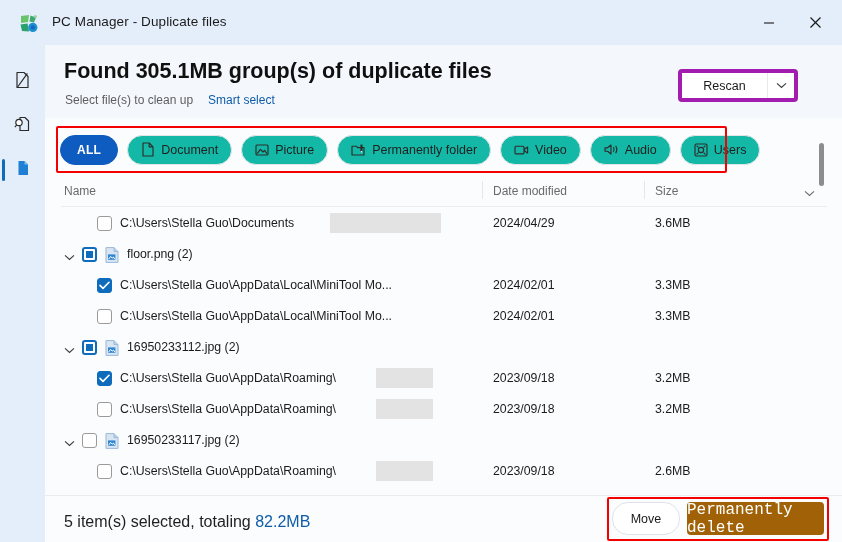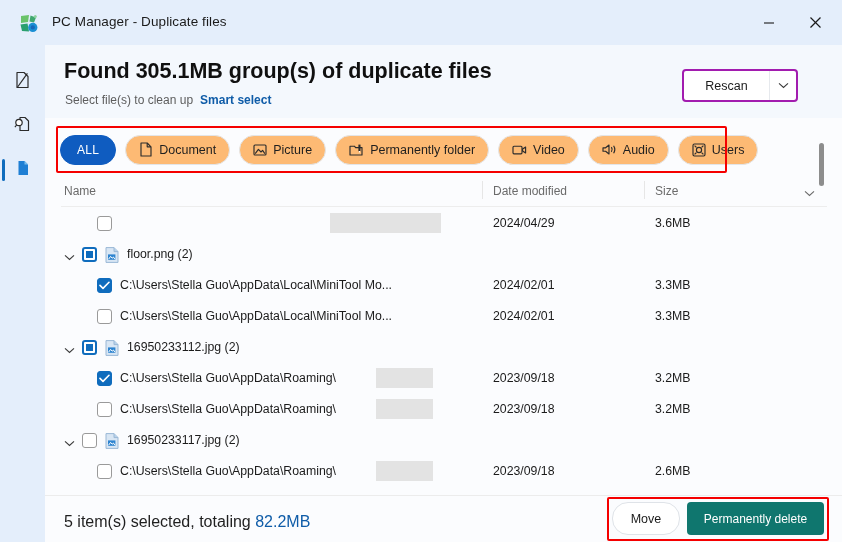--- a/index.html
+++ b/index.html
@@ -80,28 +80,28 @@
     position: absolute; left: 19px; top: 14px;
     font-size: 21.5px; font-weight: 600; color: #101010;
     white-space: nowrap;
   }
   .hero-sub {
     position: absolute; left: 20px; top: 48px;
     font-size: 12px; color: #5d5d5d;
     white-space: nowrap;
   }
   .hero-sub .smart {
-    color: #0f5ca8; margin-left: 7px; font-weight: bold;
+    color: #0f5ca8; margin-left: 15px;
   }
 
   
   .rescan-wrap {
     position: absolute; right: 44px; top: 24px;
     height: 33px; display: flex;
-    border: 2px solid #a21caf; border-radius: 4px;
+    border: 4px solid #a21caf; border-radius: 4px;
     background: #ffffff; overflow: hidden;
   }
   .rescan-main {
     width: 85px; display: flex; align-items: center; justify-content: center;
     font-size: 12.5px; color: #1b1b1b;
   }
   .rescan-split {
     width: 27px; border-left: 1px solid #e6e9ed;
     display: flex; align-items: center; justify-content: center;
     color: #3a3a3a;
@@ -115,29 +115,29 @@
     pointer-events: none;
   }
   .tabs {
     position: absolute; left: 15px; top: 85px;
     height: 39px;
     display: flex; align-items: center; gap: 9px;
   }
   .tab {
     height: 30px; border-radius: 15px;
     border: 1px solid #e3e5e8;
-    background: #fdba74;
+    background: #14b8a6;
     display: flex; align-items: center;
     padding: 0 13px; gap: 6px;
     font-size: 12.5px; color: #1f1f1f;
     white-space: nowrap;
   }
   .tab.active {
     background: #0f5cc0; border-color: #0f5cc0;
-    color: #ffffff; font-weight: 400;
+    color: #ffffff; font-weight: 700;
     padding: 0 16px; font-size: 12px;
     letter-spacing: .3px;
   }
   .tab .ticon { display: flex; align-items: center; color: #2c2c2c; }
 
   
   .list-head {
     position: absolute; left: 0; top: 134px;
     width: 797px; height: 27px;
     font-size: 12px; color: #6a6a6a;
@@ -241,23 +241,23 @@
     position: absolute; left: 567px; top: 6px;
     width: 68px; height: 33px;
     border: 1px solid #dfe3e8; border-radius: 16px;
     background: #ffffff;
     display: flex; align-items: center; justify-content: center;
     font-size: 12.5px; color: #1b1b1b;
   }
   .btn-delete {
     position: absolute; left: 642px; top: 6px;
     width: 137px; height: 33px;
-    border-radius: 4px; background: #0f766e;
-    display: flex; align-items: center; justify-content: center;
-    font-size: 12px; color: #ffffff;
+    border-radius: 4px; background: #a16207;
+    display: flex; align-items: center; justify-content: center;
+    font-size: 16px; color: #ffffff; font-family: Liberation Mono, monospace;
   }
 </style>
 </head>
 <body>
 
 <div id="app">
 
   <div class="titlebar">
     <span class="title-logo">
       <svg width="21" height="21" viewBox="0 0 21 21">
@@ -409,20 +409,21 @@
         <svg width="11" height="7" viewBox="0 0 11 7">
           <polyline points="1,1.4 5.5,5.4 10,1.4" fill="none" stroke="#6a6a6a" stroke-width="1.1"></polyline>
         </svg>
       </div>
     </div>
     <div class="head-rule"></div>
 
     <div class="rows" id="rows">
         <div class="row file">
           <span class="cbox "></span>
+          <span class="cell c-name">C:\Users\Stella Guo\Documents</span>
           <span class="redact" style="left:285px;width:111px;"></span>
           <span class="cell c-date">2024/04/29</span>
           <span class="cell c-size">3.6MB</span>
         </div>
         <div class="row group">
           <span class="chev"><svg width="11" height="7" viewBox="0 0 11 7">
               <polyline points="1,1.4 5.5,5.4 10,1.4" fill="none" stroke="#3c3c3c" stroke-width="1.15"></polyline>
             </svg></span>
           <span class="cbox indet">
             <i></i>

